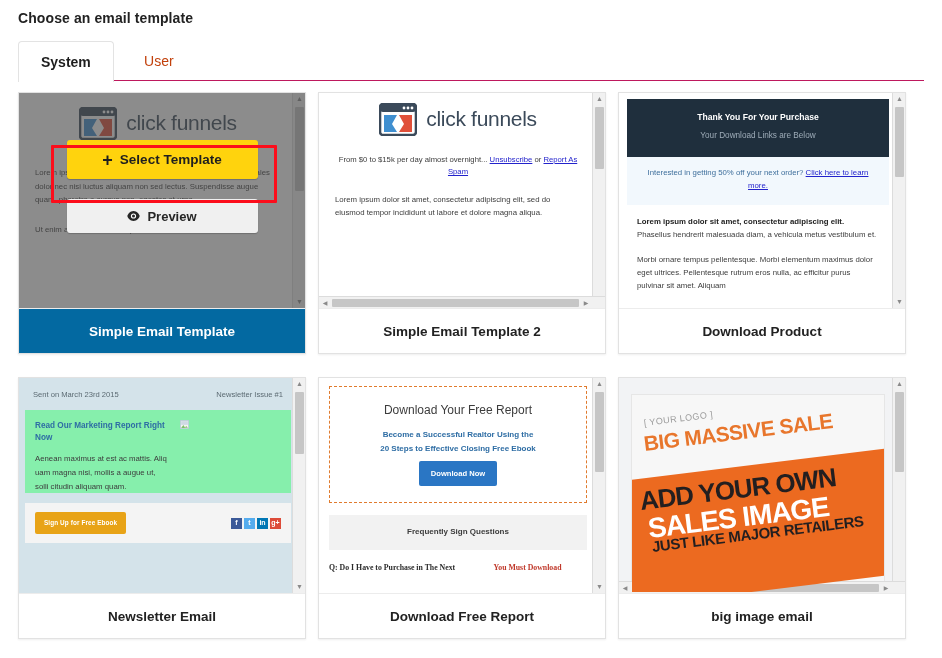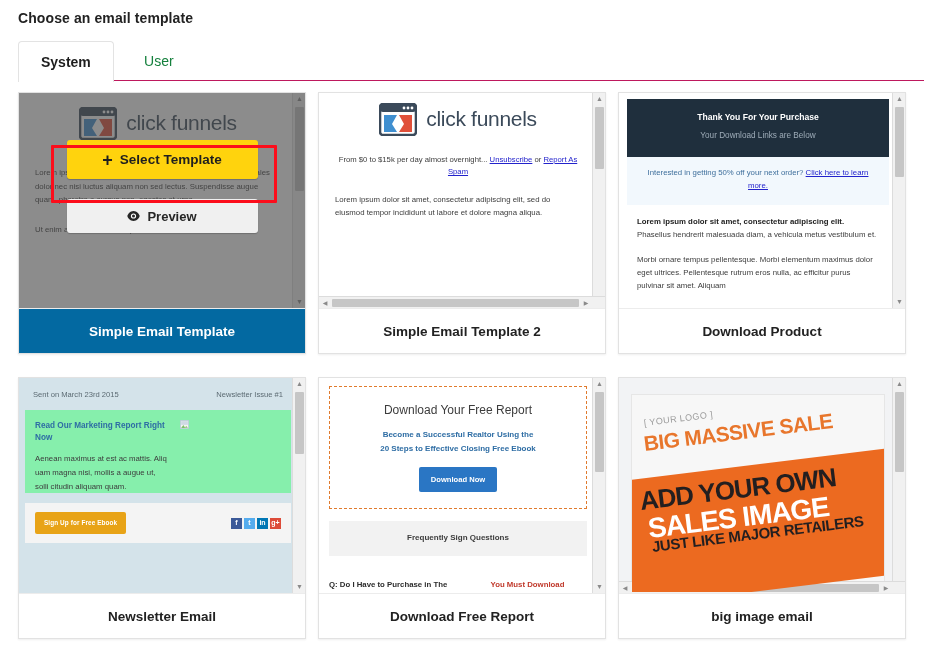--- a/index.html
+++ b/index.html
@@ -23,21 +23,21 @@
   
   .tabs {
     position: absolute; left: 18px; top: 41px;
     width: 906px; height: 40px;
     border-bottom: 1px solid #be185d;
     display: flex; align-items: stretch;
   }
   .tab {
     min-width: 90px; padding: 0 22px;
     display: flex; align-items: center; justify-content: center;
-    font-size: 14px; color: #15803d; cursor: pointer;
+    font-size: 14px; color: #c2410c; cursor: pointer;
     border: 1px solid transparent; border-bottom: none;
     position: relative; top: 0;
   }
   .tab.active {
     color: #1d1d1d; font-weight: bold;
     background: #fff;
     border-color: #e3e3e3;
     border-top-left-radius: 4px; border-top-right-radius: 4px;
     margin-bottom: -1px;
     height: 41px;
@@ -219,29 +219,29 @@
   .s-tw { background: #55acee; }
   .s-in { background: #0077b5; }
   .s-gp { background: #dd4b39; }
 
   
   .fr { padding: 8px 10px 0 10px; }
   .fr-box { border: 1px dashed #e07b2e; padding: 14px 10px 16px 10px; text-align: center; }
   .fr-box .h { font-size: 12px; color: #3c3c3c; }
   .fr-box .sub { font-size: 8px; color: #2e6da4; font-weight: bold; line-height: 1.75; margin-top: 8px; }
   .fr-btn {
-    display: inline-block; margin-top: 11px;
+    display: inline-block; margin-top: 5px;
     background: #2a76c4; color: #fff; font-weight: bold;
     font-size: 7.6px; padding: 7px 12px; border-radius: 2px;
   }
   .fr-faq {
     background: #f2f2f2; text-align: center; font-size: 8px; font-weight: bold;
     color: #3c3c3c; padding: 11px 8px; margin-top: 12px;
   }
-  .fr-q { display: flex; margin-top: 22px; gap: 10px; }
+  .fr-q { display: flex; margin-top: 11px; gap: 10px; font-family: Liberation Serif, serif; }
   .fr-q .q { width: 52%; font-size: 7.8px; font-weight: bold; line-height: 1.7; color: #2b2b2b; }
   .fr-q .a { width: 48%; font-size: 7.8px; font-weight: bold; line-height: 1.7; color: #c0392b; text-align: center; }
 
   
   .bi { background: #f2f3f5; padding: 16px 12px 0 12px; height: 100%; }
   .bi-frame { background: #f7f7f7; border: 1px solid #e6e6e6; height: 100%; position: relative; overflow: hidden; }
   .bi-logo {
     position: absolute; left: 12px; top: 22px; z-index: 3;
     font-size: 9px; color: #9c9c9c; letter-spacing: .4px;
     transform: rotate(-7deg); transform-origin: left center;

